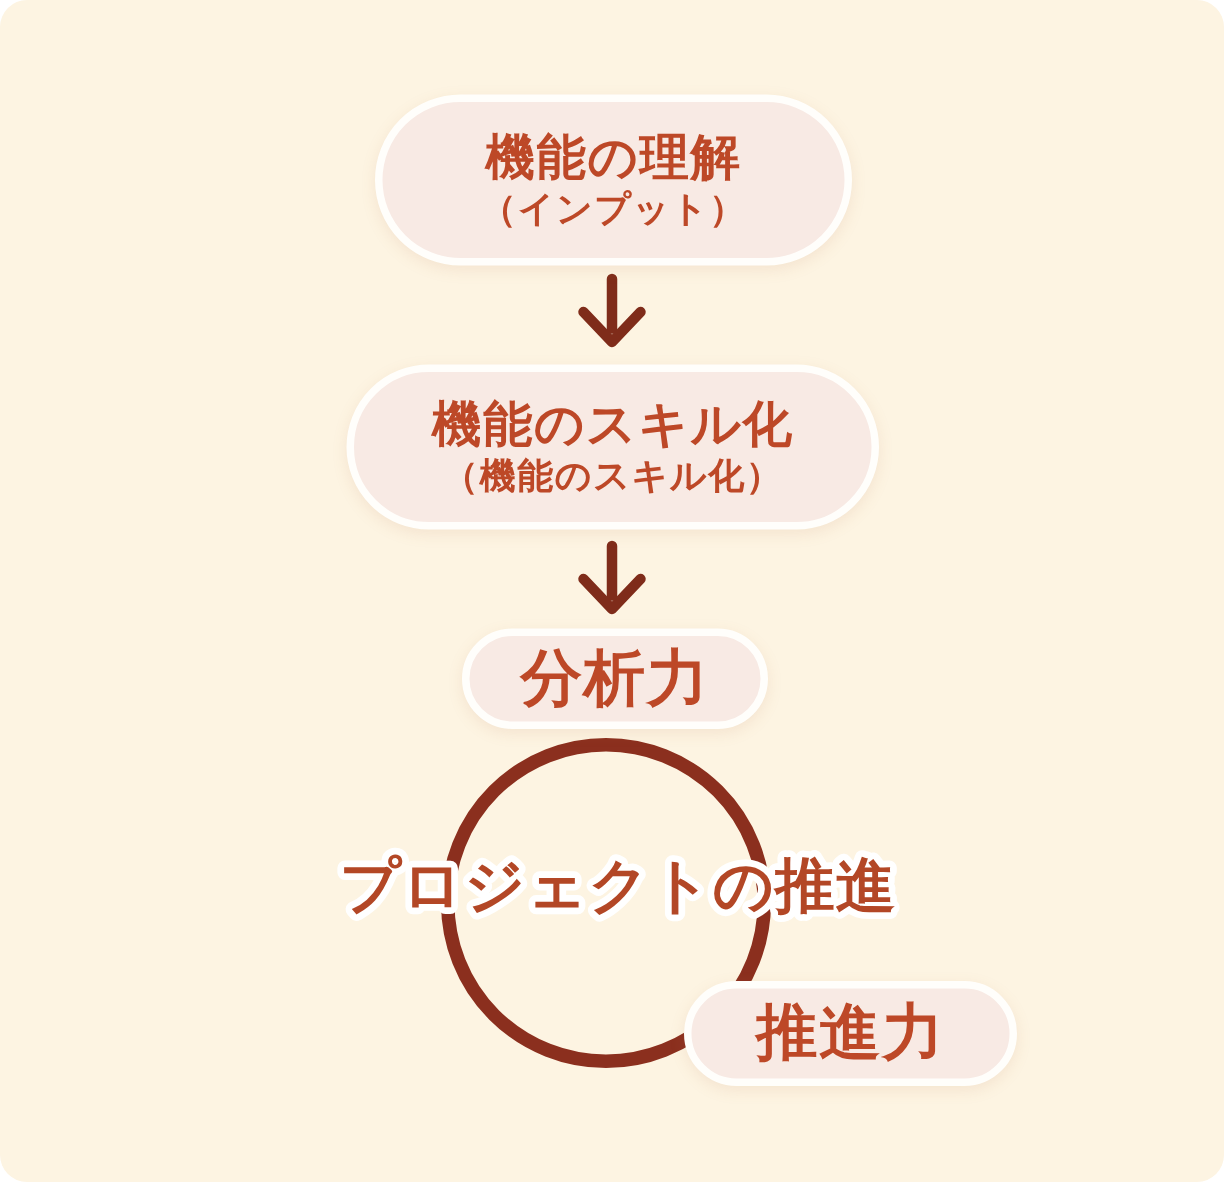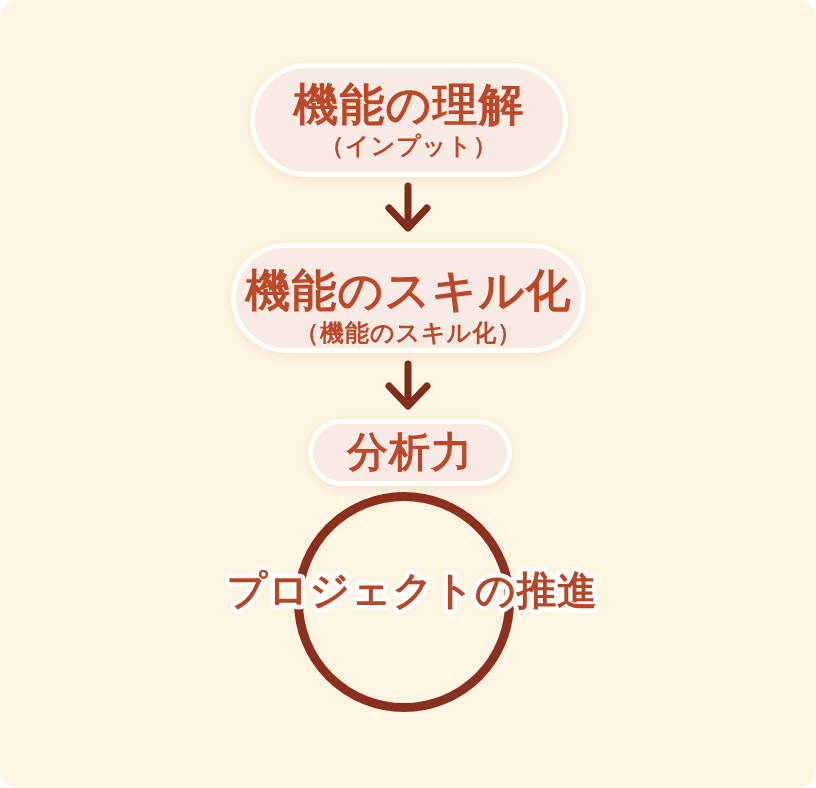--- a/index.html
+++ b/index.html
@@ -25,39 +25,39 @@
     display: flex;
     flex-direction: column;
     align-items: center;
     justify-content: center;
     box-shadow: 0 3px 10px rgba(186, 122, 82, 0.13);
     z-index: 3;
   }
   .pill-title {
     color: var(--text-accent, #bd4827);
     font-weight: 700;
-    font-size: 45px;
+    font-size: 33px;
     line-height: 1.15;
     letter-spacing: 1px;
     white-space: nowrap;
   }
   .pill-subtitle {
     color: var(--text-accent, #bd4827);
     font-weight: 700;
     font-size: 24px;
     line-height: 1.2;
     letter-spacing: 1px;
     margin-top: 2px;
     white-space: nowrap;
   }
   .pill-title.small {
     font-size: 41px;
   }
   .step-input  { left: 250px; top: 63px;  width: 318px; height: 114px; }
-  .step-output { left: 231px; top: 243px; width: 355px; height: 110px; justify-content: flex-end; }
+  .step-output { left: 231px; top: 243px; width: 355px; height: 110px; }
   .step-analysis { left: 308px; top: 419px; width: 204px; height: 67px; }
   .node-left  { left: 135px; top: 654px; width: 224px; height: 70px; }
   .node-right { left: 456px; top: 654px; width: 222px; height: 70px; }
 
   .arrow {
     position: absolute;
     width: 60px;
     height: 52px;
     z-index: 2;
   }
@@ -132,14 +132,17 @@
     <div class="pill-title small">分析力</div>
   </div>
 
   <div class="ring"></div>
 
   <svg class="ring-label-svg">
     <text class="ring-label" x="412" y="52" text-anchor="middle">プロジェクトの推進</text>
   </svg>
 
 
+  <div class="pill node-right">
+    <div class="pill-title small">推進力</div>
+  </div>
 
 </div>
 
 </body></html>

